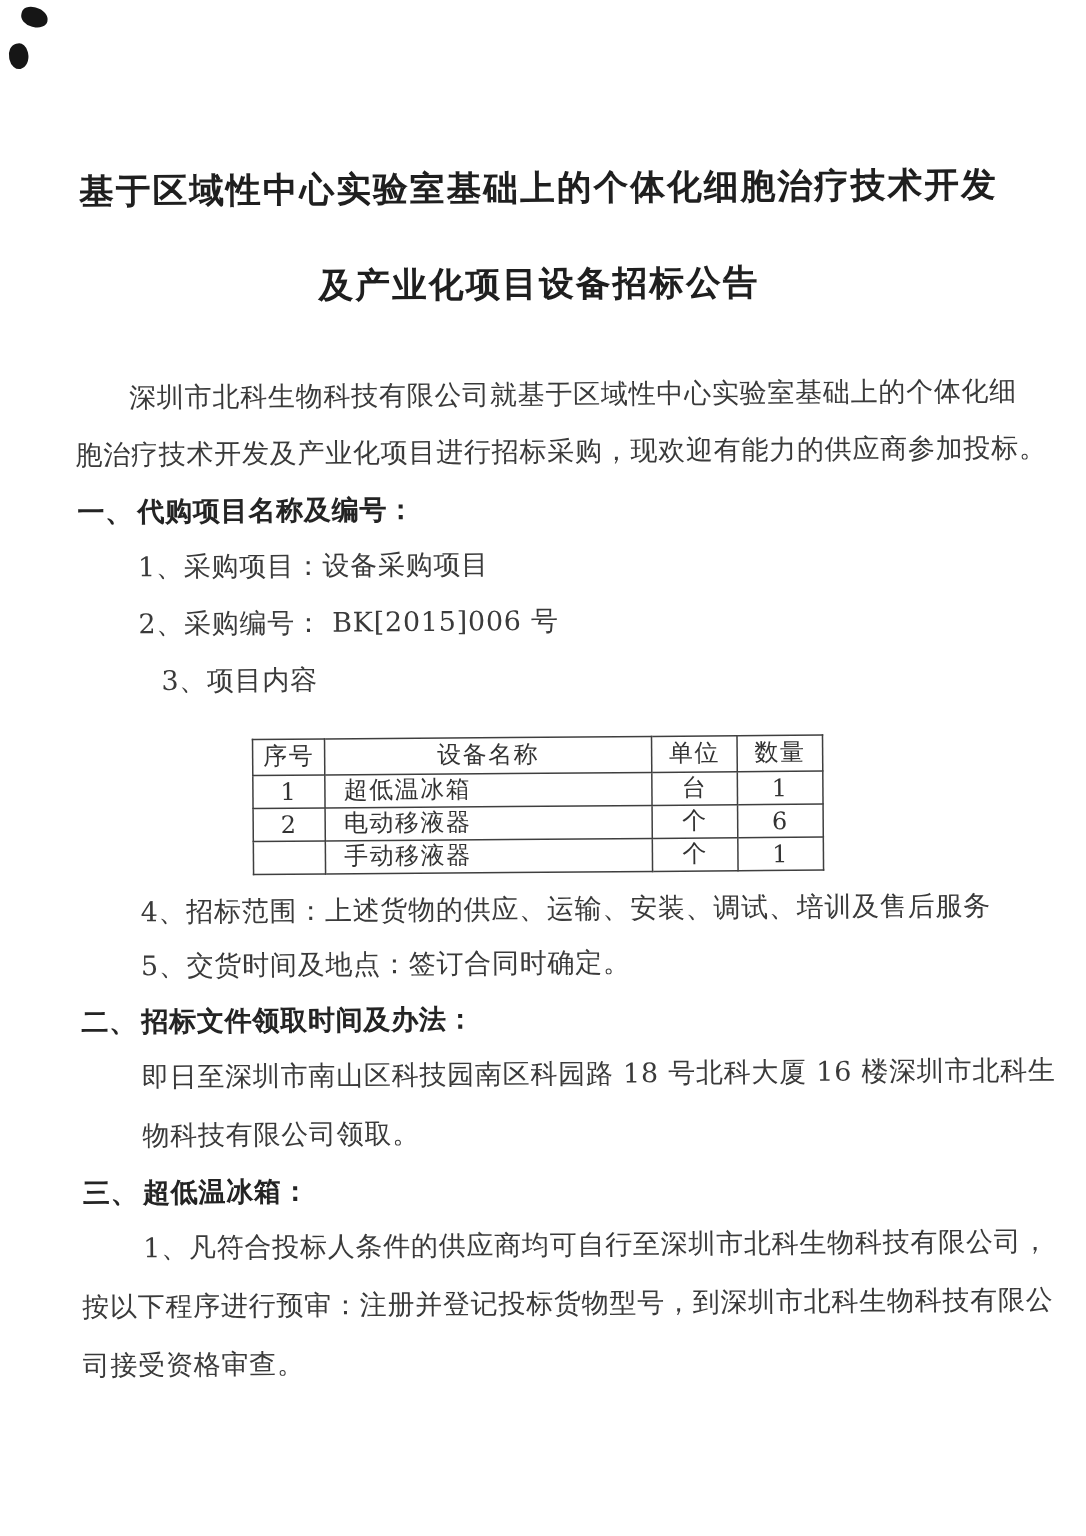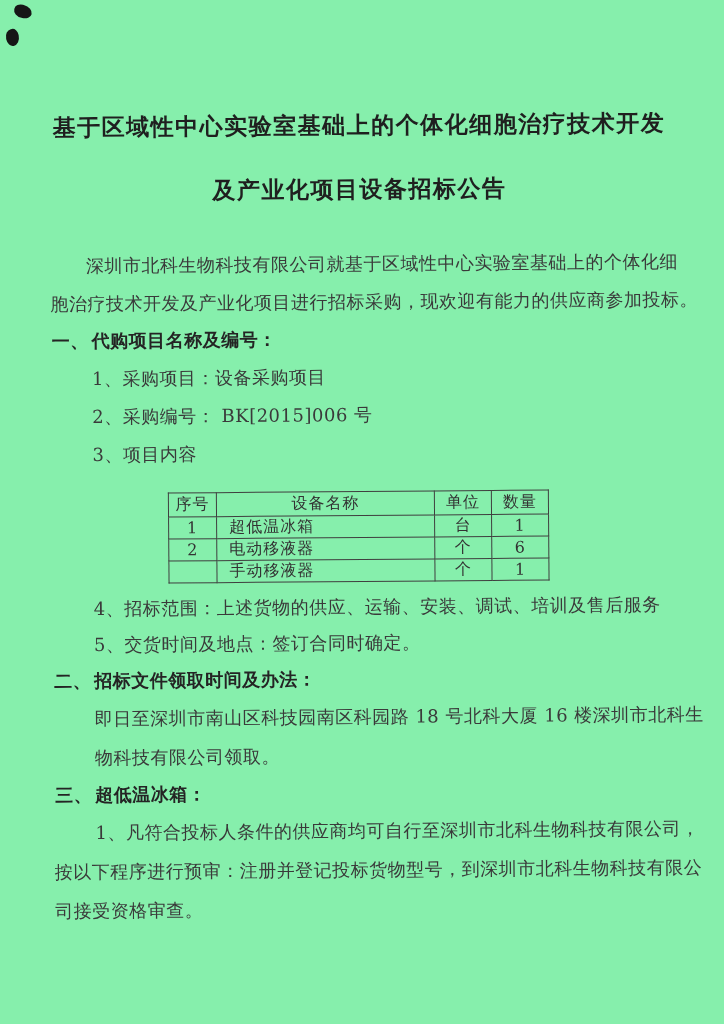--- a/index.html
+++ b/index.html
@@ -4,21 +4,21 @@
 <style>
   * { margin: 0; padding: 0; box-sizing: border-box; }
   html, body { background: #e8e8e8; }
   body {
     font-family: "DejaVu Serif", "Liberation Serif", serif;
   }
   .page {
     position: relative;
     width: 724px;
     height: 1024px;
-    background: #86efac;
+    background: #ffffff;
     overflow: hidden;
     margin: 0 auto;
     color: #363636;
   }
   
   .content {
     position: absolute;
     inset: 0;
     transform: rotate(-0.45deg);
     transform-origin: 50% 50%;
@@ -53,21 +53,21 @@
     letter-spacing: 0.5px;
     color: #242424;
     white-space: nowrap;
   }
   .sec-num { display: inline-block; width: 40px; }
   .sec1-head { top: 327px; }
   .sec2-head { top: 667px; }
   .sec3-head { top: 781px; }
   .item1 { top: 364px; left: 93px; }
   .item2 { top: 402px; left: 93px; }
-  .item3 { top: 440px; left: 93px; }
+  .item3 { top: 440px; left: 108px; }
   .item4 { top: 594px; left: 93px; }
   .item5 { top: 630px; left: 93px; }
   .sec2-l1 { top: 704px; left: 93px; }
   .sec2-l2 { top: 743px; left: 93px; }
   .sec3-l1 { top: 818px; left: 93px; }
   .sec3-l2 { top: 857px; left: 52px; }
   .sec3-l3 { top: 896px; left: 52px; }
 
   table.equip {
     position: absolute;

